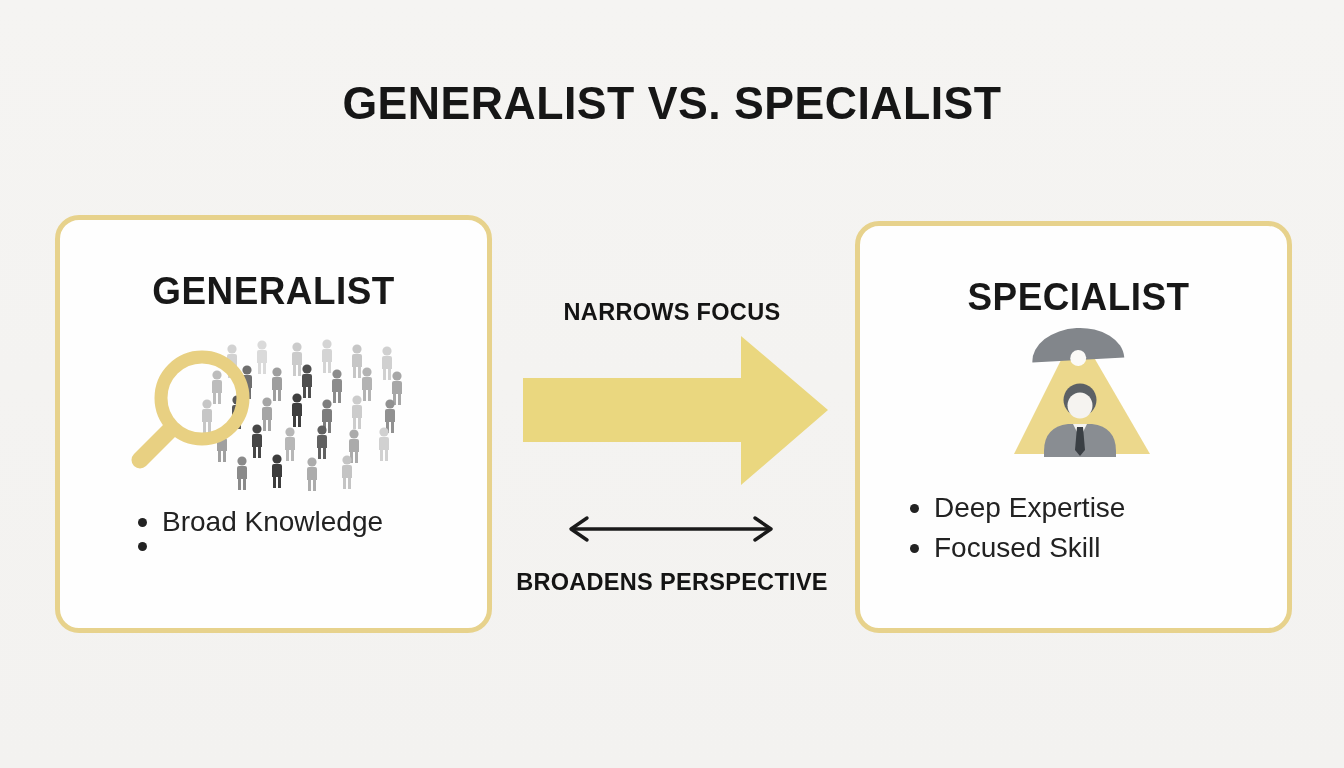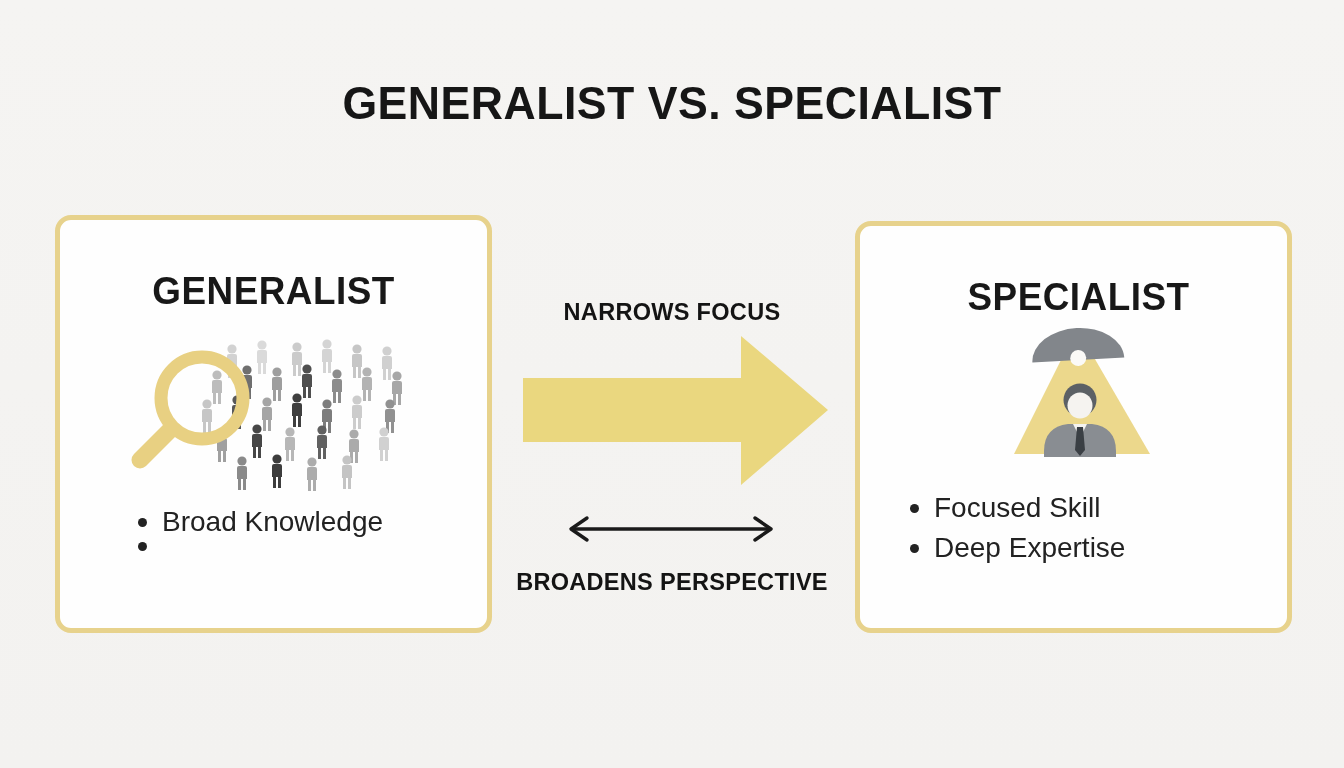--- a/index.html
+++ b/index.html
@@ -25,21 +25,21 @@
     font-weight: 800;
     letter-spacing: 0.5px;
     color: #161616;
     transform: scaleX(0.97);
   }
   .card {
     position: absolute;
     width: 437px;
     background: #fefefe;
     border: 5px solid #e7d28c;
-    border-radius: 16px;
+    border-radius: 24px;
   }
   .card-left  { left: 55px;  top: 215px; height: 418px; }
   .card-right { left: 855px; top: 221px; height: 412px; padding-left: 10px; }
   .card h2 {
     margin-top: 50px;
     text-align: center;
     font-size: 38px;
     font-weight: 800;
     letter-spacing: 0.5px;
     color: #181818;
@@ -185,22 +185,22 @@
         <g transform="rotate(-3 98 28)">
           <path d="M52,34 A46,32 0 0 1 144,34 Z" fill="#82868b"></path>
           <circle cx="98" cy="32" r="8" fill="#fbfaf7"></circle>
         </g>
       </svg>
     </div>
 
     <ul class="bullets">
       <li>
         <span class="dot"></span>
+        <span>Deep Expertise</span>
+      </li>
+      <li>
+        <span class="dot"></span>
         <span>Focused Skill</span>
-      </li>
-      <li>
-        <span class="dot"></span>
-        <span>Deep Expertise</span>
       </li>
     </ul>
   </section>
 
 </div>
 
 </body></html>

